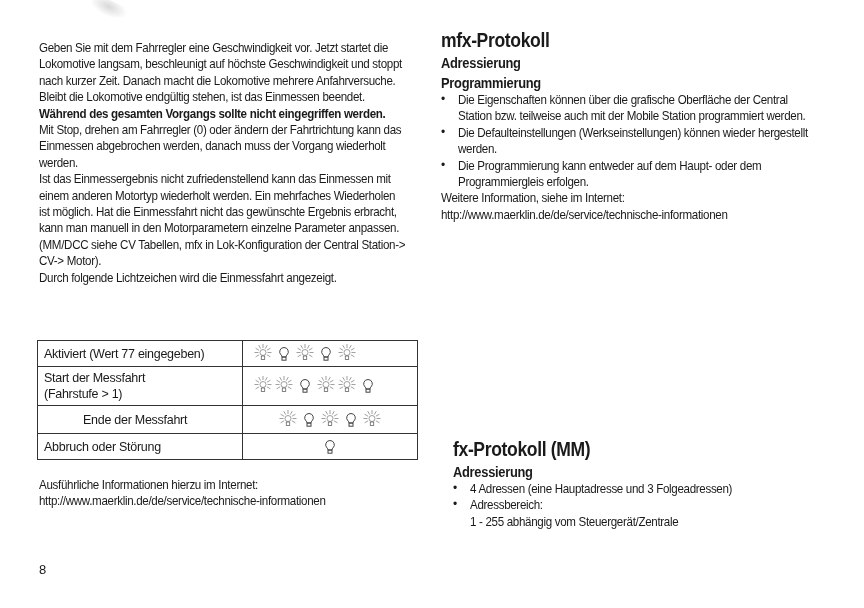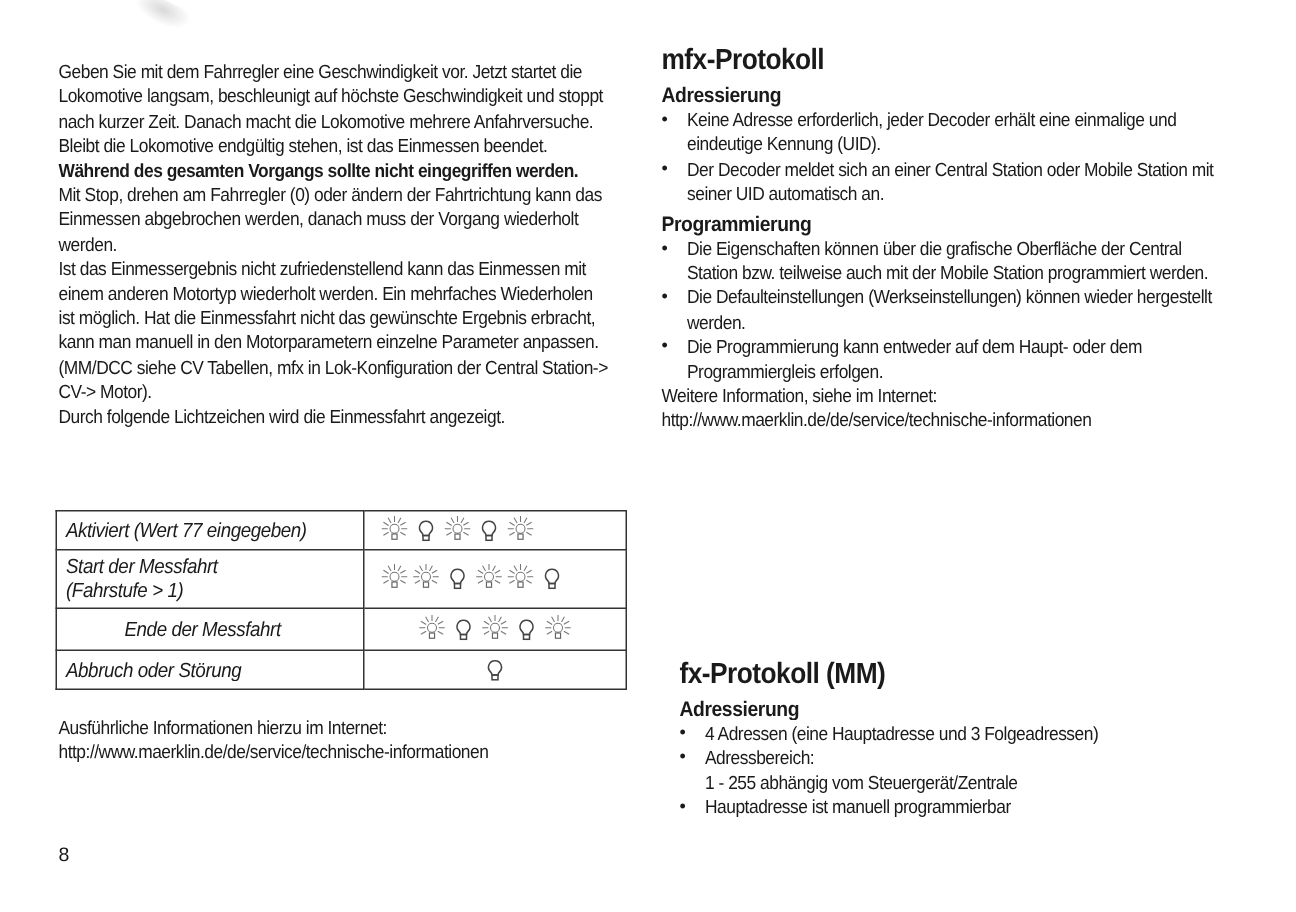--- a/index.html
+++ b/index.html
@@ -20,21 +20,21 @@
     transform: scaleX(0.92); transform-origin: left top; width: 108%;
   }
   .p-bold { font-weight: bold; }
 
   .light-table {
     position: absolute; left: 37px; top: 340px; width: 381px;
     border-collapse: collapse; border: 1.5px solid #333;
   }
   .light-table td {
     border: 1.2px solid #333; vertical-align: middle;
-    font-size: 13.6px; line-height: 16px; letter-spacing: -0.3px; font-style: italic;
+    font-size: 13.6px; line-height: 16px; letter-spacing: -0.3px;
   }
   .light-table td.label { width: 205px; padding: 3px 6px; }
   .light-table td.label span { display: inline-block; transform: scaleX(0.92); transform-origin: left center; white-space: nowrap; }
   .light-table td.icons { padding: 2px 10px; white-space: nowrap; }
   .light-table tr.r1 td { height: 26px; }
   .light-table tr.r2 td { height: 38px; }
   .light-table tr.r3 td { height: 28px; text-align: center; }
   .light-table tr.r4 td { height: 26px; }
   .icons.center { text-align: center; }
 
@@ -234,28 +234,20 @@
   </tr>
 </tbody>
   </table>
 
 <p class="p footer-note">Ausführliche Informationen hierzu im Internet: http://www.maerklin.de/de/service/technische-informationen</p>
 <div class="page-number">8</div>
 
 <div class="col-right">
   <h1 class="h1">mfx-Protokoll</h1>
   <h2 class="h2">Adressierung</h2>
-  <ul class="bullets">
-    <li>
-        <span class="p li-text">Keine Adresse erforderlich, jeder Decoder erhält eine einmalige und eindeutige Kennung (UID).</span>
-      </li>
-    <li>
-        <span class="p li-text">Der Decoder meldet sich an einer Central Station oder Mobile Station mit seiner UID automatisch an.</span>
-      </li>
-  </ul>
   <h2 class="h2">Programmierung</h2>
   <ul class="bullets">
     <li>
         <span class="p li-text">Die Eigenschaften können über die grafische Oberfläche der Central Station bzw. teilweise auch mit der Mobile Station programmiert werden.</span>
       </li>
     <li>
         <span class="p li-text">Die Defaulteinstellungen (Werkseinstellungen) können wieder hergestellt werden.</span>
       </li>
     <li>
         <span class="p li-text">Die Programmierung kann entweder auf dem Haupt- oder dem Programmiergleis erfolgen.</span>
@@ -268,17 +260,14 @@
   <h1 class="h1">fx-Protokoll (MM)</h1>
   <h2 class="h2">Adressierung</h2>
   <ul class="bullets">
     <li>
         <span class="p li-text">4 Adressen (eine Hauptadresse und 3 Folgeadressen)</span>
       </li>
     <li>
       <span class="p li-text">Adressbereich:</span>
       <span class="p li-text">1 - 255 abhängig vom Steuergerät/Zentrale</span>
     </li>
-    <li>
-        <span class="p li-text">Hauptadresse ist manuell programmierbar</span>
-      </li>
   </ul>
 </div>
 
 </body></html>

